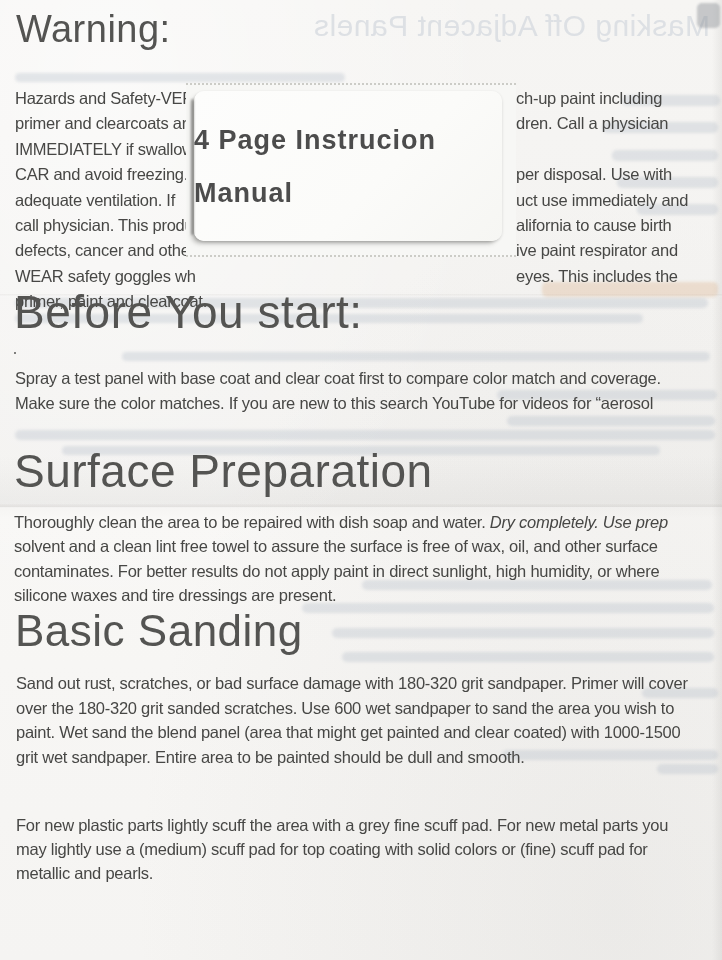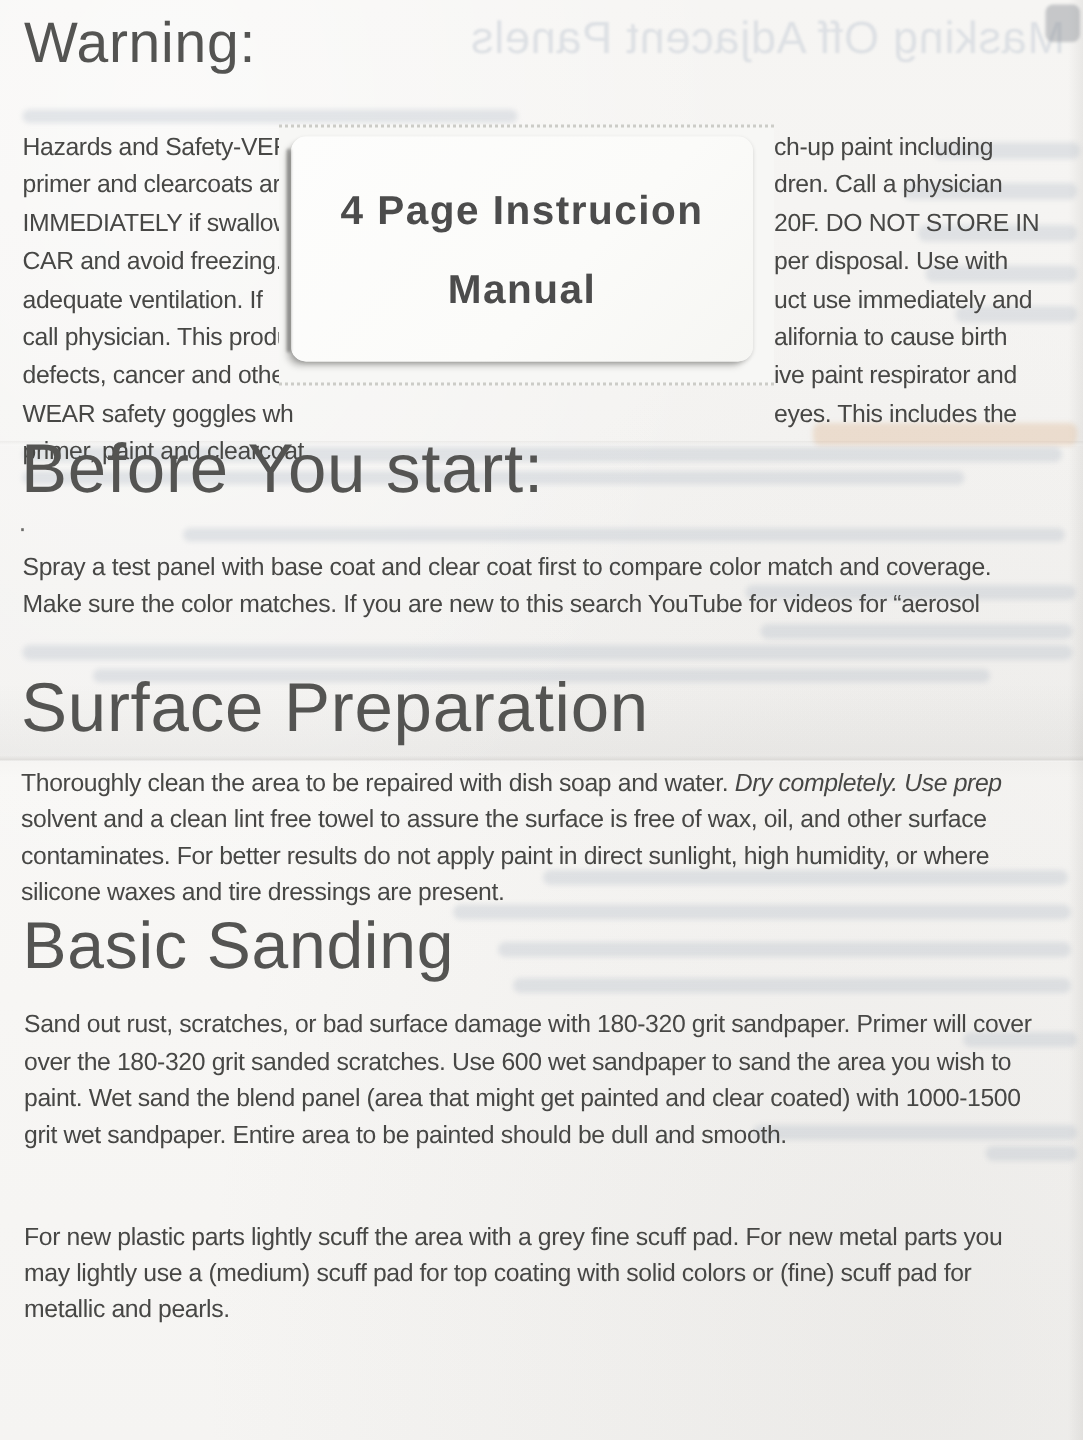--- a/index.html
+++ b/index.html
@@ -51,21 +51,21 @@
   .para5{left:16px;top:769px;line-height:24px;margin-top:44px;}
   .stray{position:absolute;left:12px;top:342px;z-index:1;font-size:18px;color:#6c6c6a;}
   
   .sticker-backing{left:186px;top:83px;width:330px;height:170px;z-index:2;
     background:#f7f7f5;
     border-top:2px dotted #ccccc7;border-bottom:2px dotted #ccccc7;}
   .sticker-label{left:194px;top:91px;width:308px;height:150px;z-index:3;
     background:linear-gradient(135deg,#fdfdfc 0%,#fbfbf9 60%,#f6f6f3 100%);
     border-radius:10px;
     box-shadow:0 1px 3px rgba(0,0,0,.15), -4px 4px 5px -2px rgba(40,40,38,.35);
-    text-align:center;color:var(--sticker_ink,#4c4c4c);}
+    text-align:left;color:var(--sticker_ink,#4c4c4c);}
   .sticker-label:before{content:"";position:absolute;left:-3px;top:8px;bottom:6px;width:3px;
     background:rgba(55,55,52,.40);filter:blur(1px);border-radius:2px;}
   .sticker-line1{margin-top:34px;font-size:27px;font-weight:700;letter-spacing:1px;}
   .sticker-line2{margin-top:22px;font-size:27px;font-weight:700;letter-spacing:1px;}
 </style>
 </head>
 <body>
 
 <div class="abs crease-soft"></div>
 <div class="abs crease-band"></div>
@@ -105,21 +105,20 @@
       <span class="p1right">ch-up paint including</span>
     </div>
 
     <div class="p1line">
       <span class="p1left">primer and clearcoats ar</span>
       <span class="p1right">dren. Call a physician</span>
     </div>
 
     <div class="p1line">
       <span class="p1left">IMMEDIATELY if swallow</span>
-      <span class="p1right">20F. DO NOT STORE IN</span>
     </div>
 
     <div class="p1line">
       <span class="p1left">CAR and avoid freezing.</span>
       <span class="p1right">per disposal. Use with</span>
     </div>
 
     <div class="p1line">
       <span class="p1left">adequate ventilation. If</span>
       <span class="p1right">uct use immediately and</span>

